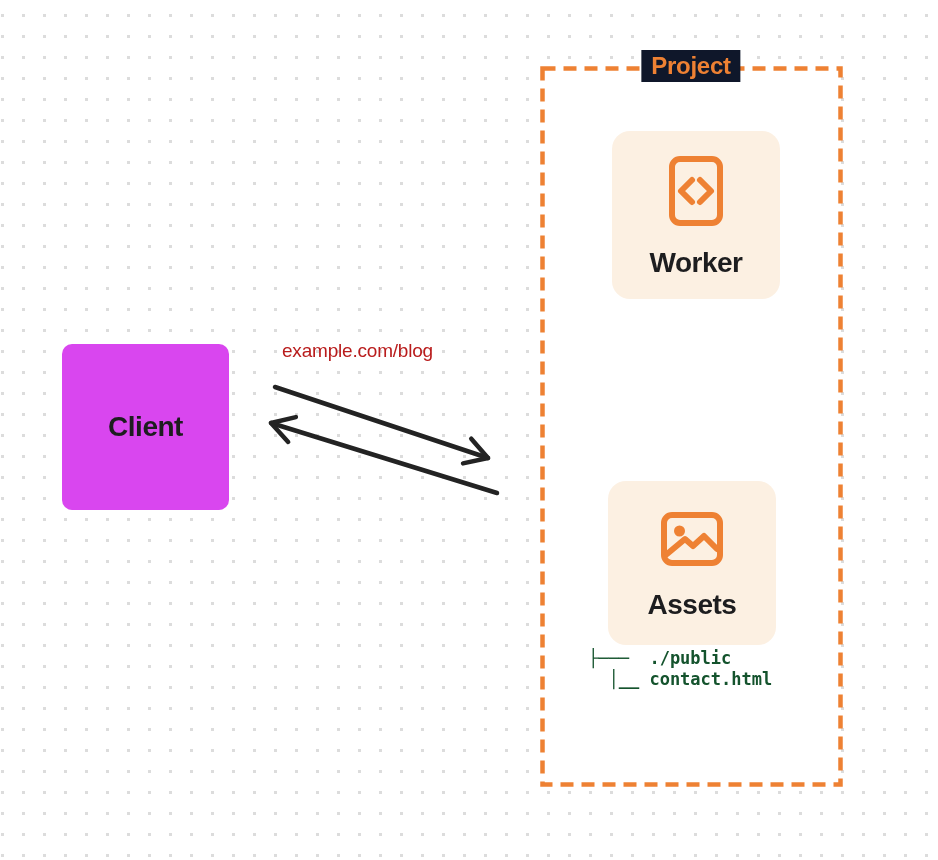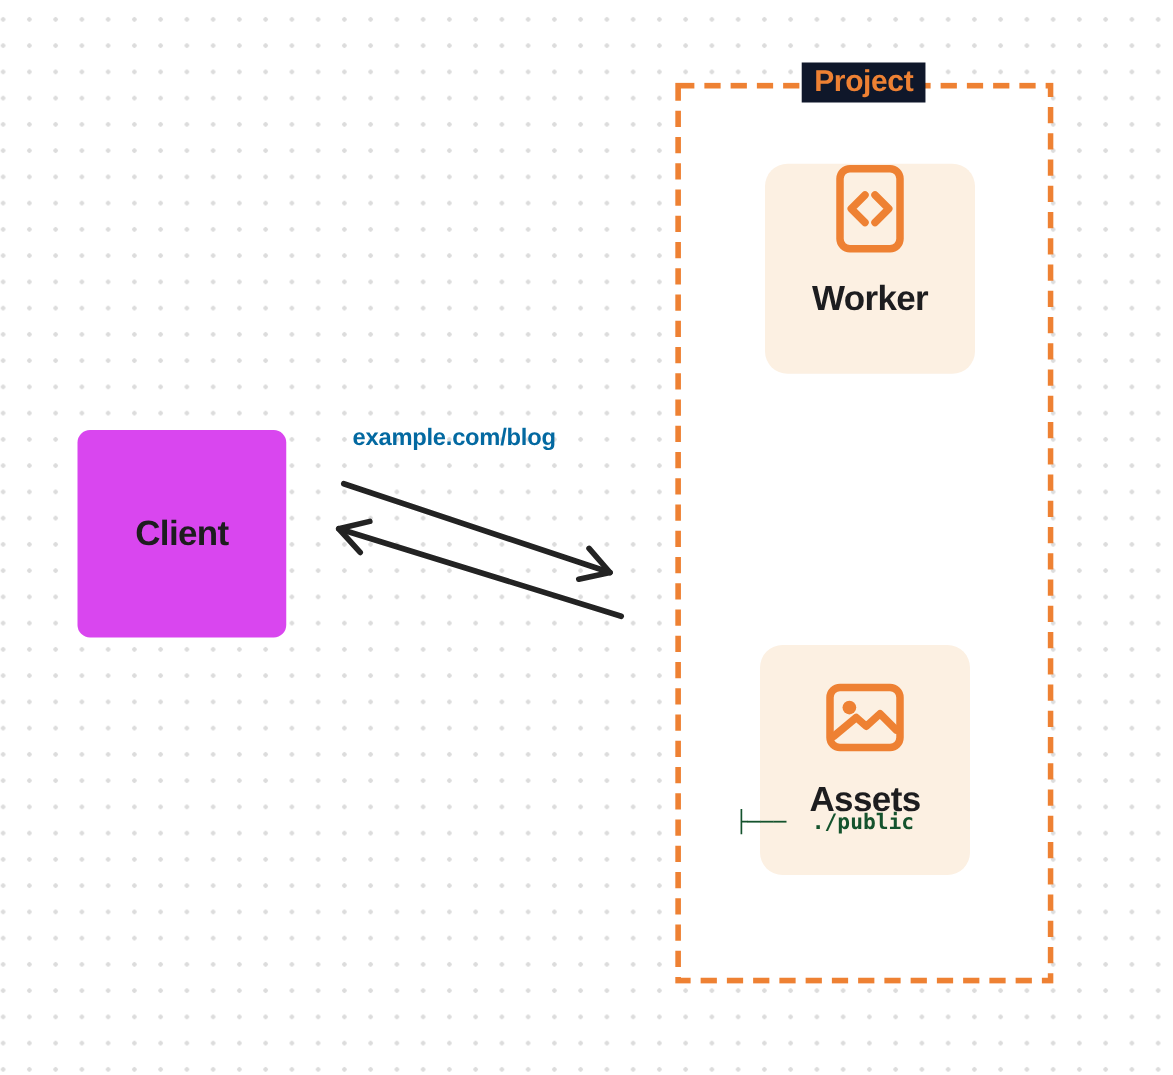--- a/index.html
+++ b/index.html
@@ -20,22 +20,22 @@
     background:#0f172a;padding:0 10px;
     font-size:24px;font-weight:700;color:#ee8133;line-height:32px;
     letter-spacing:-0.3px;white-space:nowrap;
   }
 
   
   .card{
     border-radius:18px;display:flex;flex-direction:column;align-items:center;
   }
   .card-cream{background:#fcf0e2;}
-  .worker-card{left:612px;top:131px;width:168px;height:168px;box-sizing:border-box;}
-  .assets-card{left:608px;top:481px;width:168px;height:184px;padding-top:30px;box-sizing:border-box;margin-top:35px;}
+  .worker-card{left:612px;top:131px;width:168px;height:168px;padding-top:24px;box-sizing:border-box;}
+  .assets-card{left:608px;top:481px;width:168px;height:164px;padding-top:30px;box-sizing:border-box;}
   .card-title{
     font-size:28px;font-weight:700;color:#1d1d1f;letter-spacing:-0.5px;
   }
   .worker-card .card-title{margin-top:20px;}
   .assets-card .card-title{margin-top:22px;}
 
   .client-card{
     left:62px;top:344px;width:167px;height:166px;border-radius:10px;
     background:#d946ef;display:flex;align-items:center;justify-content:center;
   }
@@ -44,21 +44,21 @@
   .file-tree{
     left:588px;top:648px;
     font-family:"DejaVu Sans Mono", monospace;
     font-size:17px;line-height:21px;font-weight:700;color:#14532d;
     white-space:pre;
   }
 
   
   .request-label{
     left:282px;top:340px;
-    font-size:19px;font-weight:700;color:#0369a1;letter-spacing:-0.2px;
+    font-size:19px;font-weight:400;color:#b91c1c;letter-spacing:-0.2px;
     white-space:nowrap;
   }
 
   
   .arrows-svg{left:250px;top:365px;width:270px;height:145px;}
 </style>
 </head>
 <body>
 
 <svg class="abs project-svg" viewBox="0 0 303 721">
@@ -78,21 +78,21 @@
 
 <div class="abs card card-cream assets-card">
   <svg width="64" height="56" viewBox="0 0 64 56">
     <rect x="4" y="4" width="56" height="48" rx="8" fill="none" stroke="#ee8133" stroke-width="6"></rect>
     <circle cx="19.5" cy="20" r="5.5" fill="#ee8133"></circle>
     <path d="M7 43 L25 28 L33 35 L44 25 L57 38" fill="none" stroke="#ee8133" stroke-width="6" stroke-linejoin="round" stroke-linecap="round"></path>
   </svg>
   <div class="card-title">Assets</div>
 </div>
 
-<div class="abs file-tree"><div>├───  ./public</div></div>
+<div class="abs file-tree"><div>├───  ./public</div><div>  │__ contact.html</div></div>
 
 <div class="abs client-card">
   <div class="card-title">Client</div>
 </div>
 
 <div class="abs request-label">example.com/blog</div>
 
 <svg class="abs arrows-svg" viewBox="0 0 270 145">
   <defs>
     <marker id="ah" markerUnits="userSpaceOnUse" markerWidth="34" markerHeight="34" refX="28" refY="17" orient="auto">

